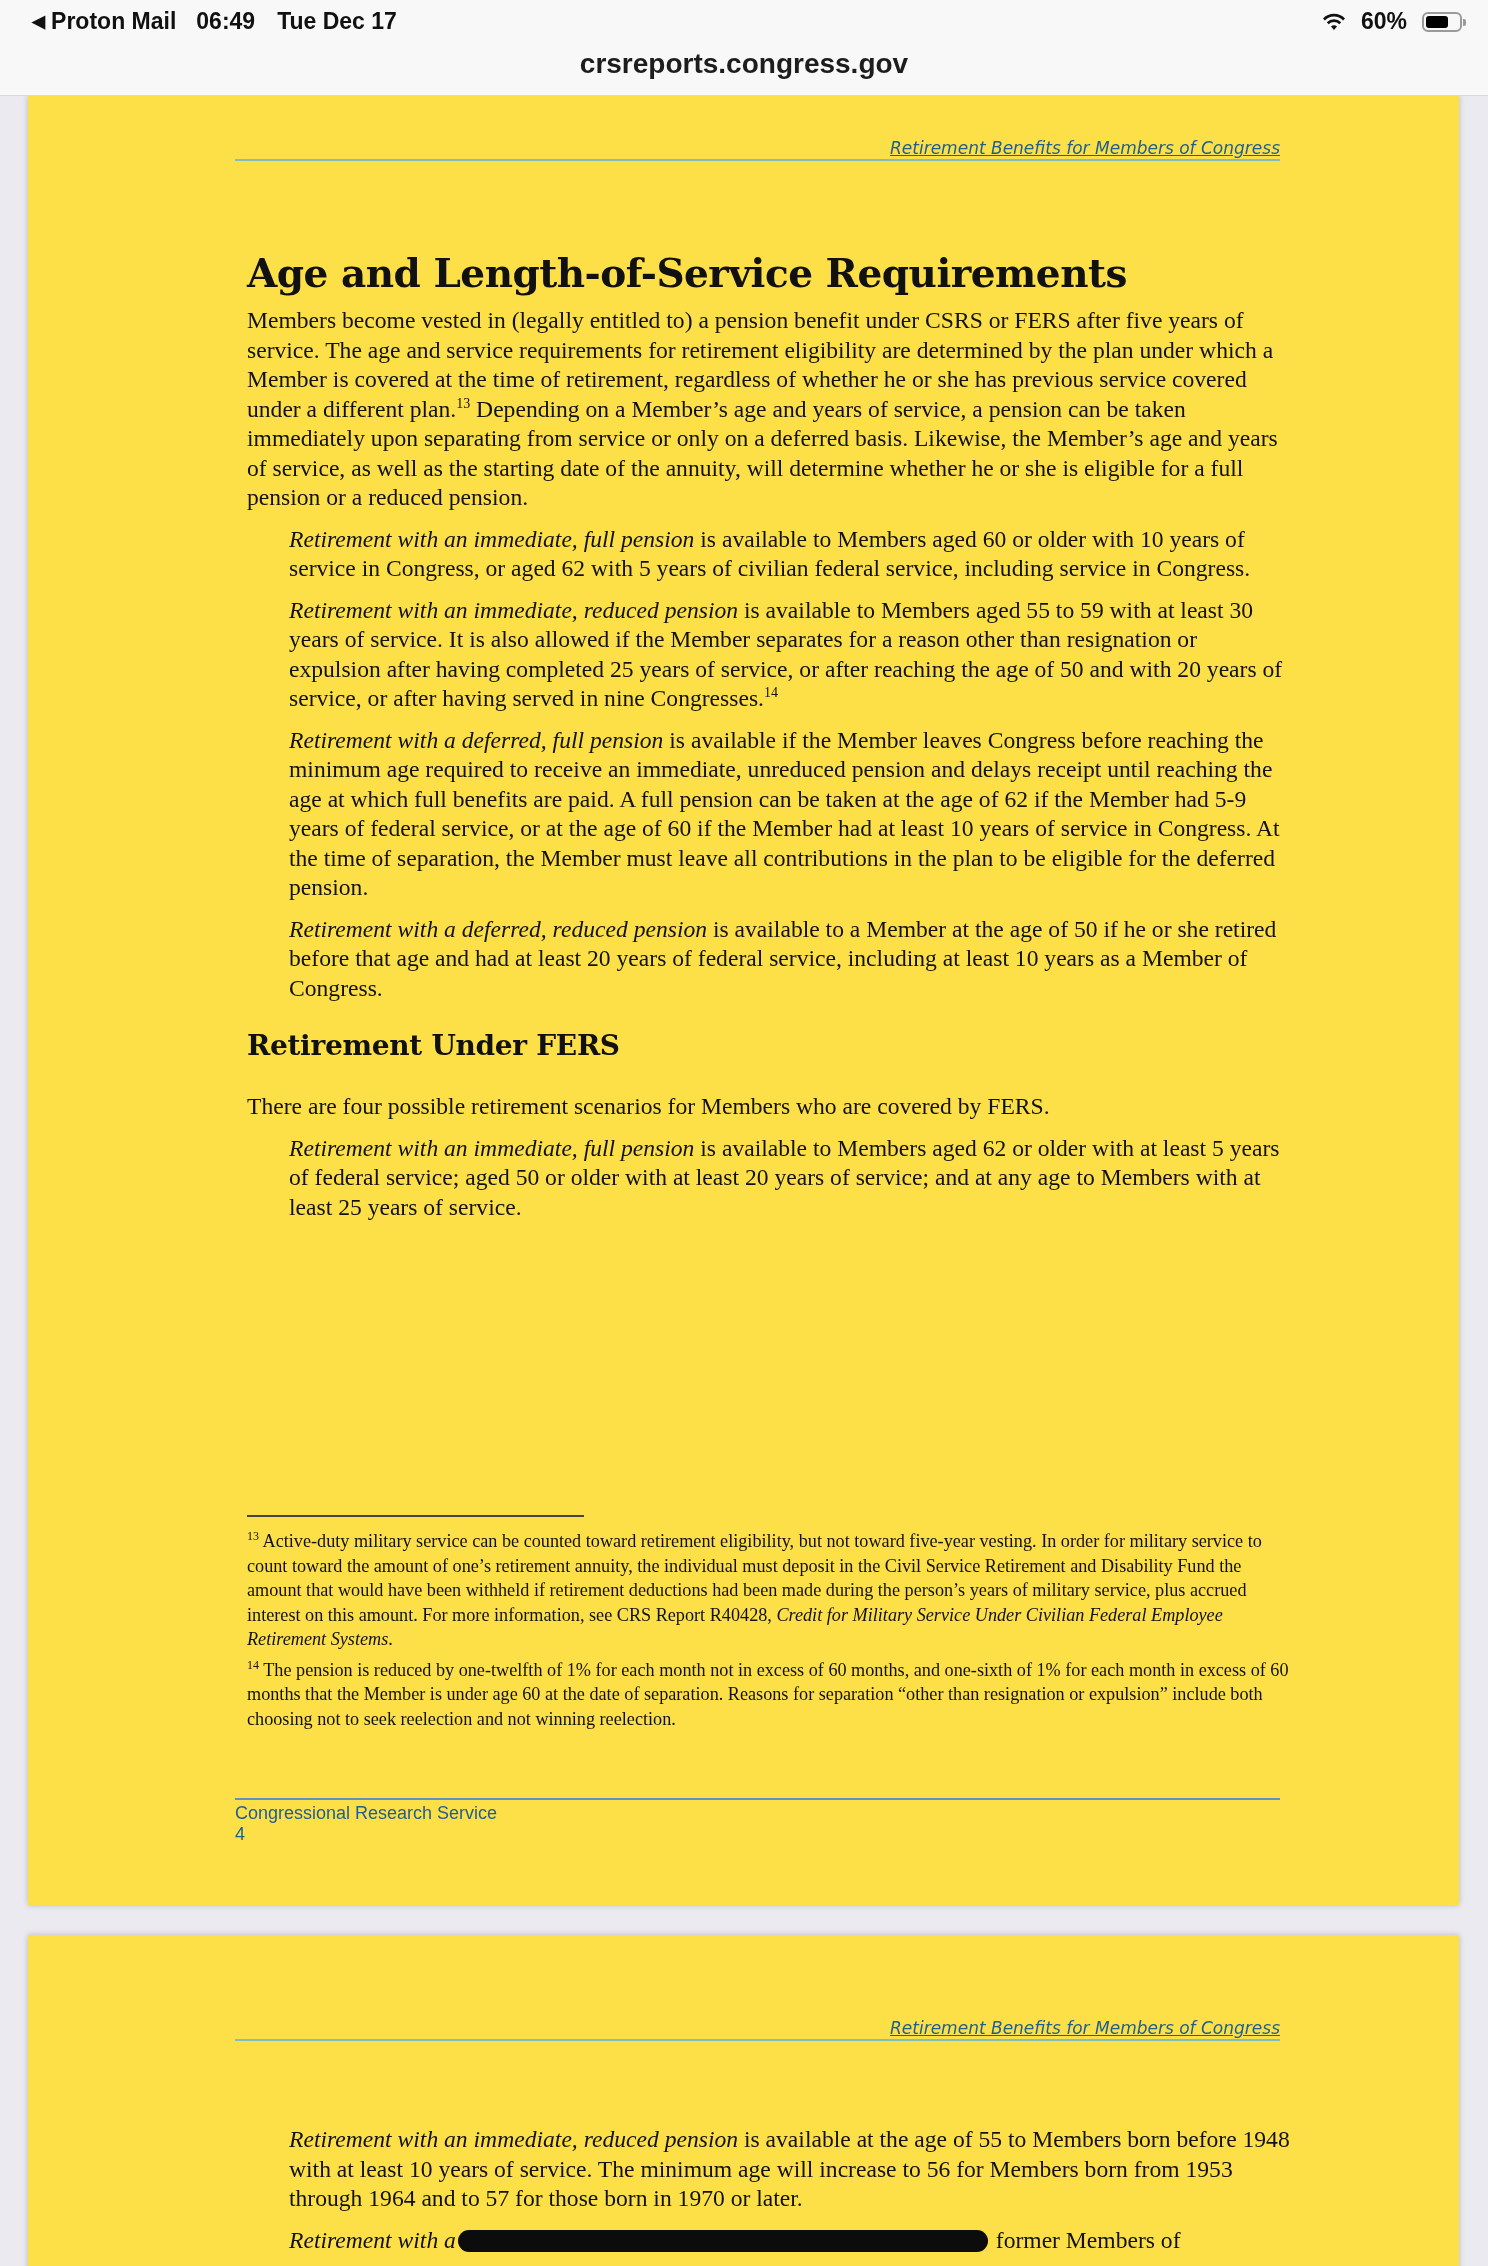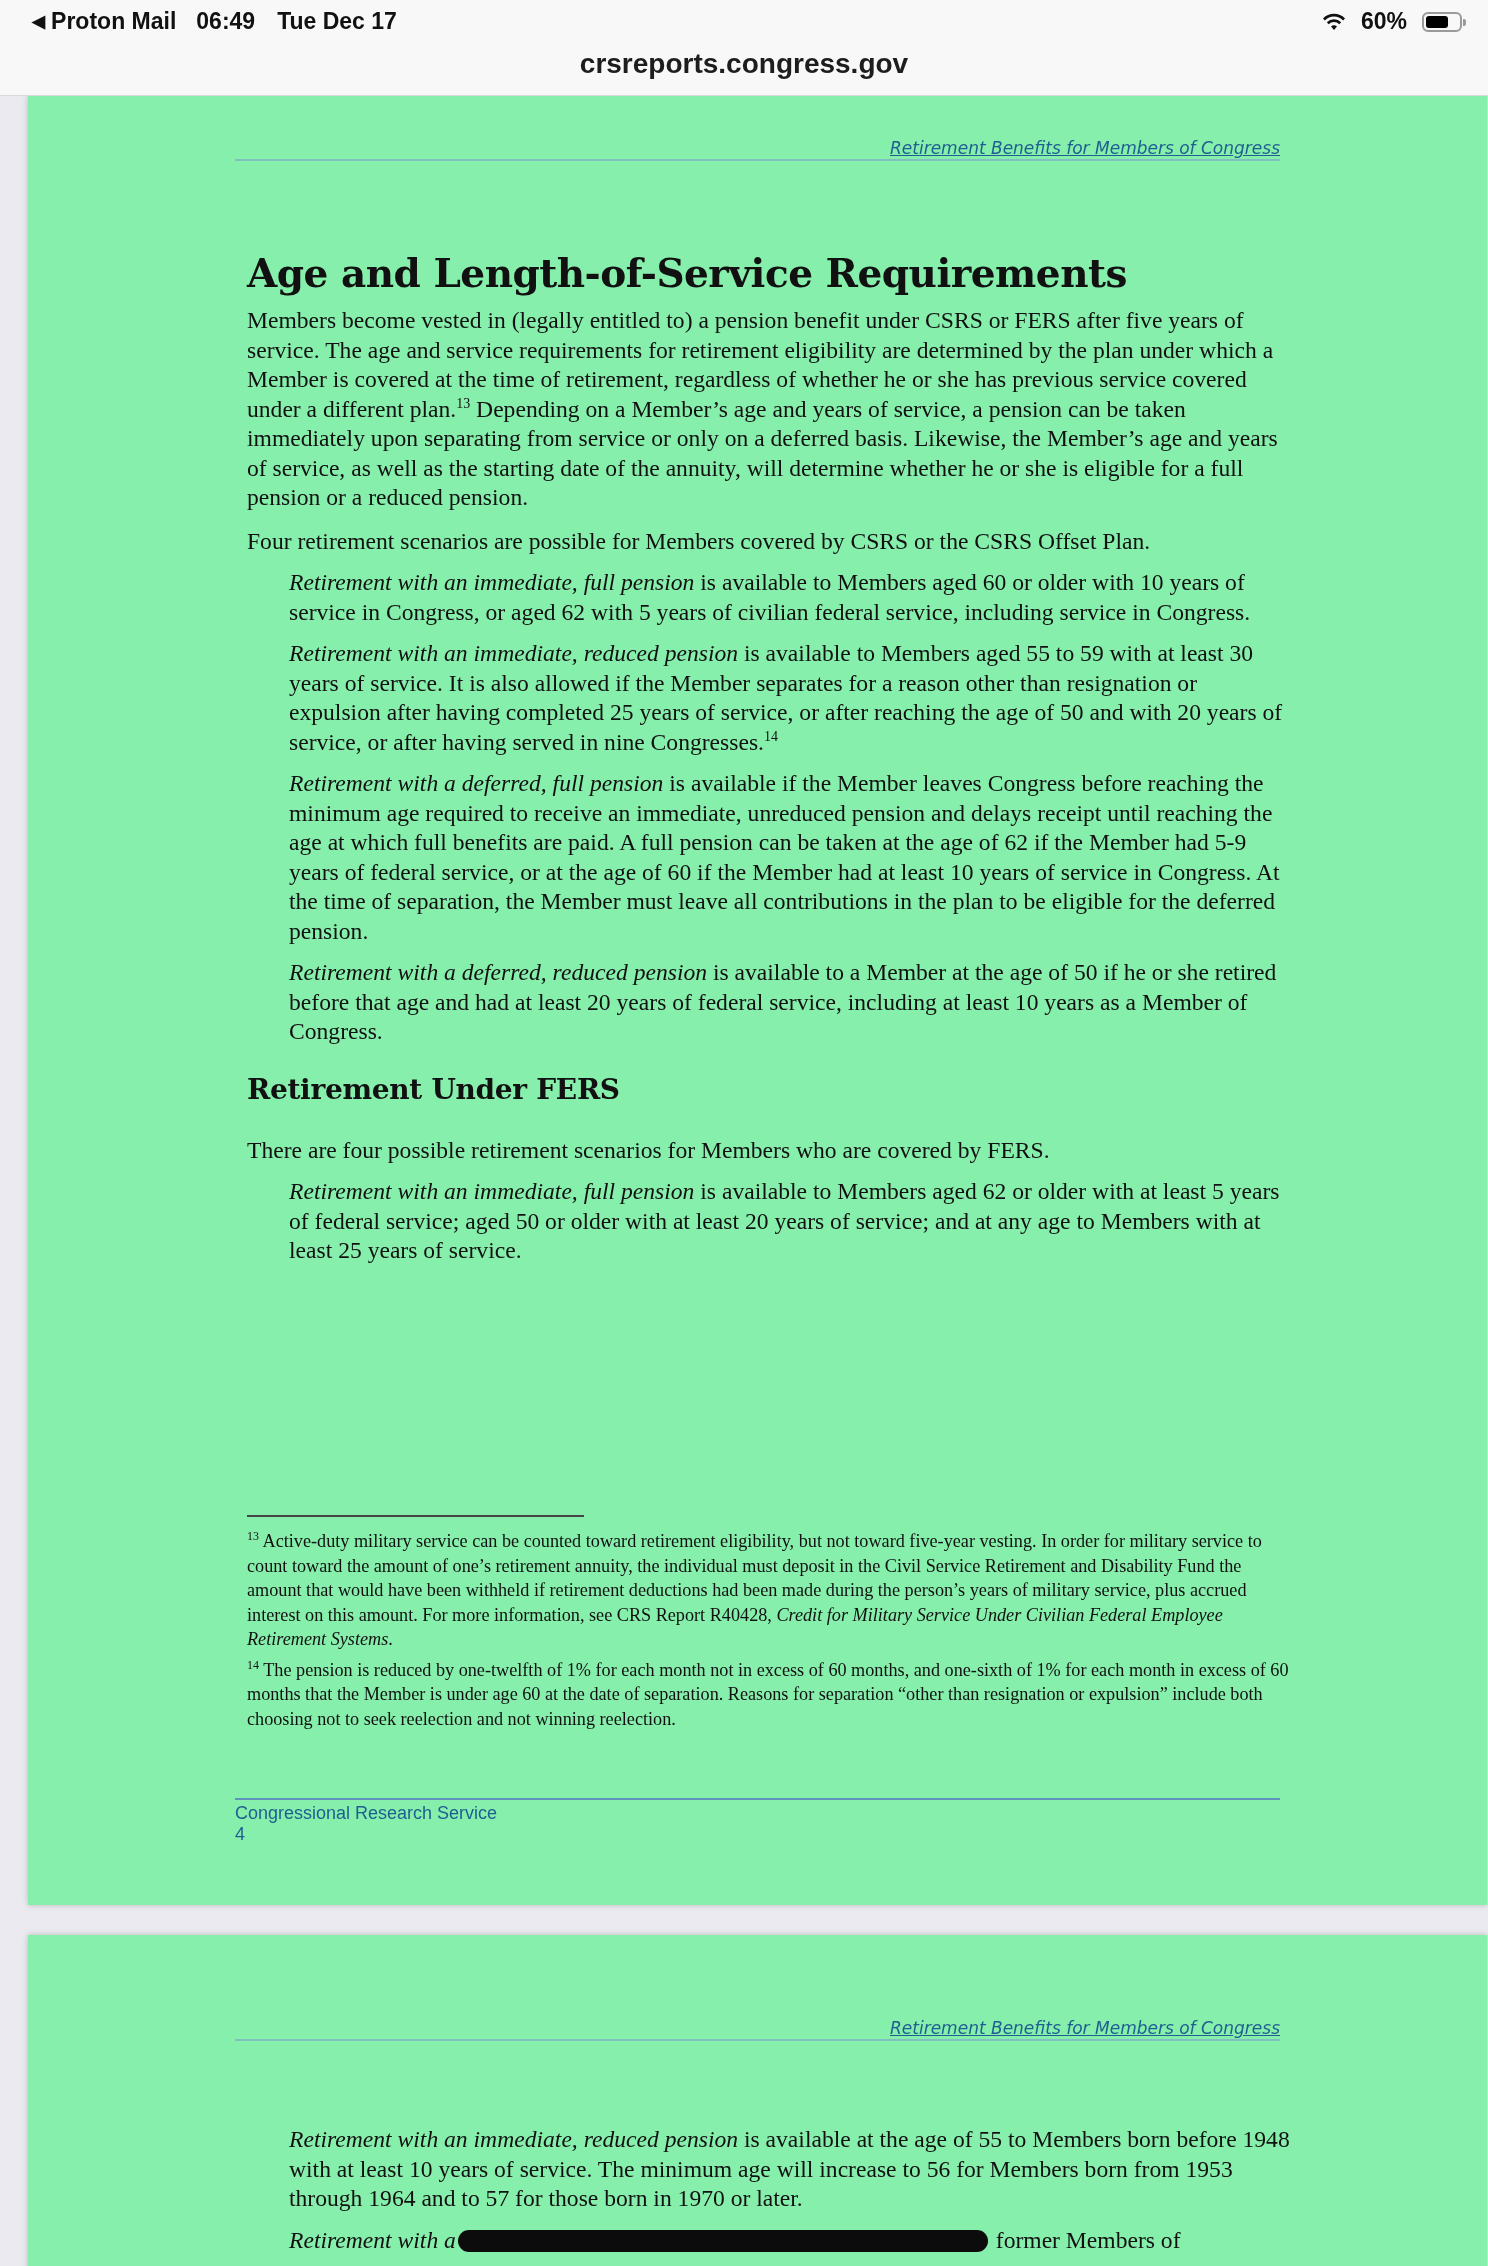--- a/index.html
+++ b/index.html
@@ -36,23 +36,22 @@
       width: 40px; height: 20px; border: 2px solid #9a9a9a; border-radius: 6px;
       position: relative; box-sizing: border-box;
     }
     .battery .fill { position: absolute; left: 2px; top: 2px; width: 22px; height: 12px; background: #000; border-radius: 3px; }
     .battery .nub { position: absolute; right: -6px; top: 5px; width: 3px; height: 7px; background: #9a9a9a; border-radius: 0 2px 2px 0; }
     .url {
       position: absolute; left: 0; width: 1488px; top: 48px; text-align: center;
       font-family: "Liberation Sans", sans-serif; font-size: 28px; font-weight: bold; color: #1d1d1d;
     }
     .page {
-      position: absolute; left: 28px; width: 1431px; background: #86efac;
+      position: absolute; left: 28px; width: 1431px; background: #fde047;
       box-shadow: 0 0 6px rgba(0,0,0,0.22);
-      padding-left: 28px;
     }
     .page1 { top: 95px; height: 1810px; }
     .page2 { top: 1935px; height: 400px; }
     .run-head {
       position: absolute; left: 207px; width: 1045px;
       border-bottom: 2px solid #7fbfc0;
       text-align: right;
       font-family: "DejaVu Sans", sans-serif; font-style: italic;
       font-size: 17px; color: #1f5e91;
       padding-bottom: 1px;
@@ -117,21 +116,20 @@
 <div class="page page1">
   <div class="run-head" style="top: 43px;">
     <span>Retirement Benefits for Members of Congress</span>
   </div>
 
   <div class="content" style="top: 155px;">
     <h1>Age and Length-of-Service Requirements</h1>
 
     <p style="margin-top: 10px;"><span>Members become vested in (legally entitled to) a pension benefit under CSRS or FERS after five years of service. The age and service requirements for retirement eligibility are determined by the plan under which a Member is covered at the time of retirement, regardless of whether he or she has previous service covered under a different plan.</span><sup>13</sup><span> Depending on a Member’s age and years of service, a pension can be taken immediately upon separating from service or only on a deferred basis. Likewise, the Member’s age and years of service, as well as the starting date of the annuity, will determine whether he or she is eligible for a full pension or a reduced pension.</span></p>
 
-    <p style="margin-top: 14px;">Four retirement scenarios are possible for Members covered by CSRS or the CSRS Offset Plan.</p>
 
     <p class="indent" style="margin-top: 12px;"><b class="lead">Retirement with an immediate, full pension</b><span> is available to Members aged 60 or older with 10 years of service in Congress, or aged 62 with 5 years of civilian federal service, including service in Congress.</span></p>
 
     <p class="indent" style="margin-top: 12px;"><b class="lead">Retirement with an immediate, reduced pension</b><span> is available to Members aged 55 to 59 with at least 30 years of service. It is also allowed if the Member separates for a reason other than resignation or expulsion after having completed 25 years of service, or after reaching the age of 50 and with 20 years of service, or after having served in nine Congresses.</span><sup>14</sup></p>
 
     <p class="indent" style="margin-top: 12px;"><b class="lead">Retirement with a deferred, full pension</b><span> is available if the Member leaves Congress before reaching the minimum age required to receive an immediate, unreduced pension and delays receipt until reaching the age at which full benefits are paid. A full pension can be taken at the age of 62 if the Member had 5-9 years of federal service, or at the age of 60 if the Member had at least 10 years of service in Congress. At the time of separation, the Member must leave all contributions in the plan to be eligible for the deferred pension.</span></p>
 
     <p class="indent" style="margin-top: 12px;"><b class="lead">Retirement with a deferred, reduced pension</b><span> is available to a Member at the age of 50 if he or she retired before that age and had at least 20 years of federal service, including at least 10 years as a Member of Congress.</span></p>
 
     <h2 style="margin-top: 26px;">Retirement Under FERS</h2>

